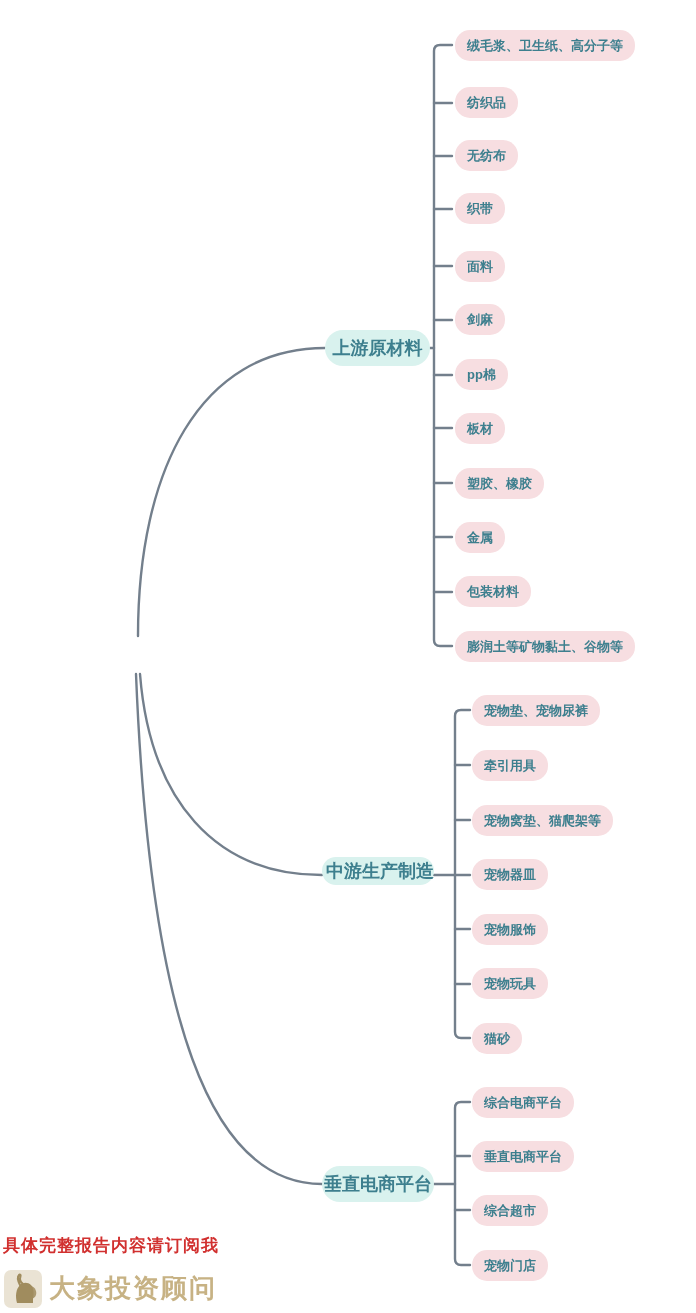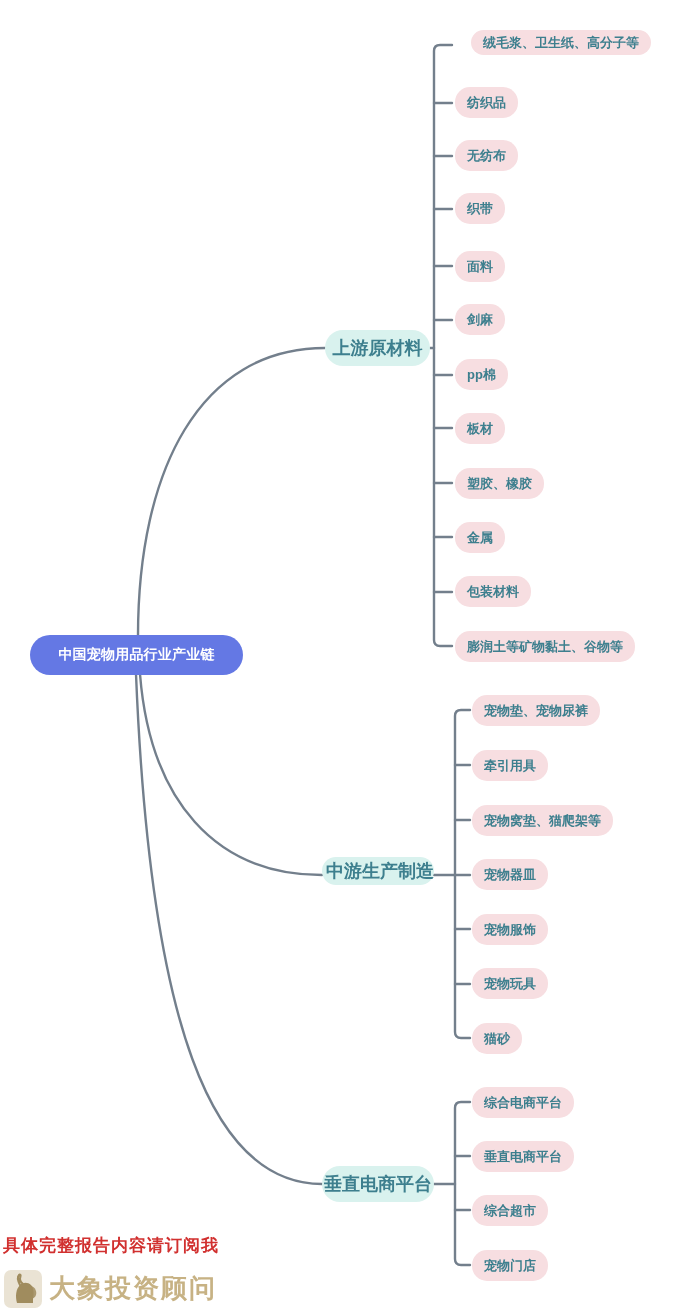--- a/index.html
+++ b/index.html
@@ -132,37 +132,34 @@
       <path d="M 455 929 L 470 929"></path>
       <path d="M 455 984 L 470 984"></path>
 
       <path d="M 434 1184 L 455 1184"></path>
       <path d="M 470 1102 L 461 1102 Q 455 1102 455 1108 L 455 1259 Q 455 1265 461 1265 L 470 1265"></path>
       <path d="M 455 1156 L 470 1156"></path>
       <path d="M 455 1210 L 470 1210"></path>
     </g>
   </svg>
 
-  <div class="node root-node" style="left:30px; top:635px; width:213px; height:40px;">
-    <span>中国宠物用品行业产业链</span>
-  </div>
 
   <div class="node branch-node" style="left:325px; top:330px; width:105px; height:36px;">
     <span>上游原材料</span>
   </div>
 
   <div class="node branch-node" style="left:322px; top:857px; width:112px; height:28px;justify-content:flex-end;">
     <span>中游生产制造</span>
   </div>
 
   <div class="node branch-node" style="left:322px; top:1166px; width:112px; height:36px;">
     <span>垂直电商平台</span>
   </div>
 
-  <div class="node leaf-node" style="left:471px; top:30px; height:25px;">
+  <div class="node leaf-node" style="left:455px; top:30px; height:31px;">
     <span>绒毛浆、卫生纸、高分子等</span>
   </div>
   <div class="node leaf-node" style="left:455px; top:87px; height:31px;">
     <span>纺织品</span>
   </div>
   <div class="node leaf-node" style="left:455px; top:140px; height:31px;">
     <span>无纺布</span>
   </div>
   <div class="node leaf-node" style="left:455px; top:193px; height:31px;">
     <span>织带</span>

